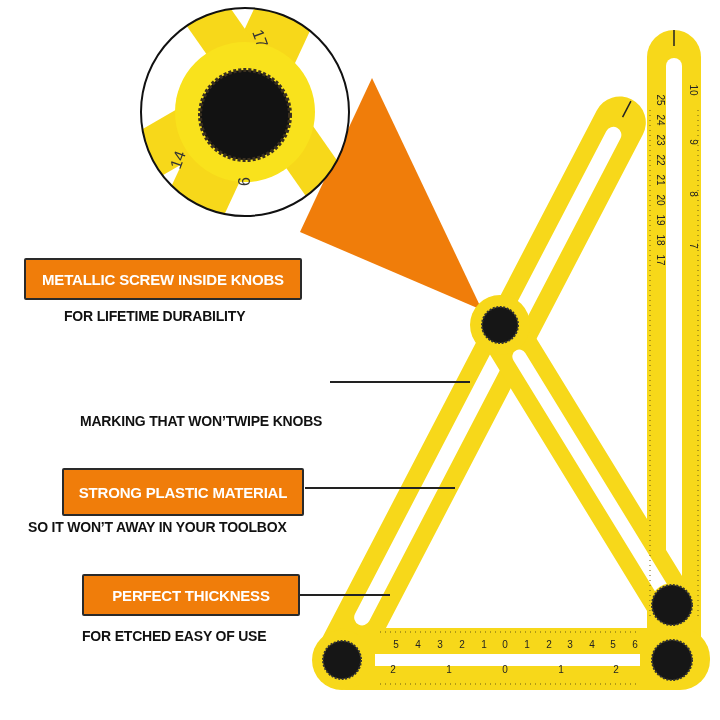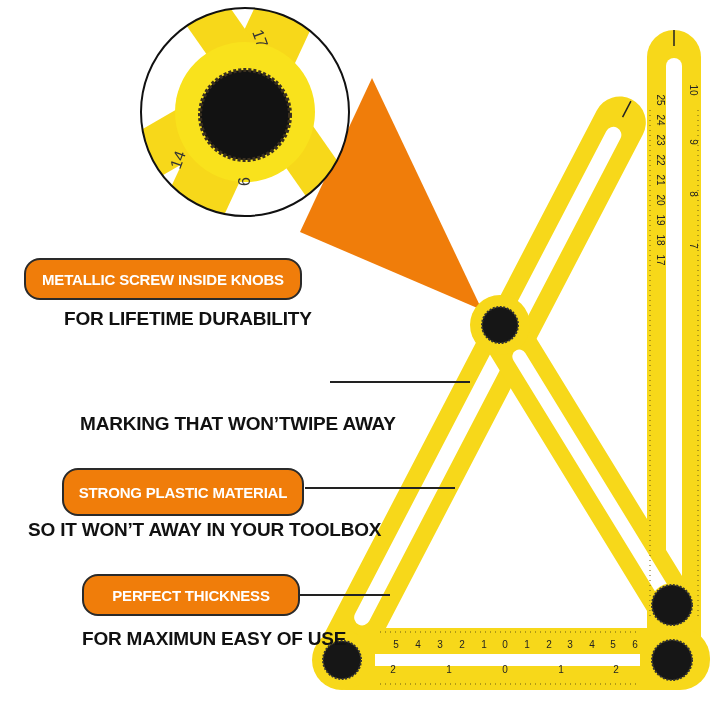--- a/index.html
+++ b/index.html
@@ -1,19 +1,19 @@
 <!DOCTYPE html>
 <html><head>
 <meta charset="utf-8">
 <style>
   html,body{margin:0;padding:0;background:#fff;}
   body{width:720px;height:720px;position:relative;overflow:hidden;font-family:"Liberation Sans",sans-serif;}
   .stage{position:absolute;left:0;top:0;width:720px;height:720px;}
-  .badge{position:absolute;background:#f07d0a;border:2px solid #2a2a2a;border-radius:16px;color:#fff;font-weight:bold;font-size:15px;display:flex;align-items:center;justify-content:center;box-sizing:border-box;letter-spacing:-0.2px;}
-  .sub{position:absolute;color:#111;font-weight:bold;font-size:19px;white-space:nowrap;letter-spacing:-0.2px;}
+  .badge{position:absolute;background:#f07d0a;border:2px solid #2a2a2a;border-radius:2px;color:#fff;font-weight:bold;font-size:15px;display:flex;align-items:center;justify-content:center;box-sizing:border-box;letter-spacing:-0.2px;}
+  .sub{position:absolute;color:#111;font-weight:bold;font-size:14px;white-space:nowrap;letter-spacing:-0.2px;}
   .line{position:absolute;height:2px;background:#222;}
   svg text{font-family:"Liberation Sans",sans-serif;}
 </style>
 </head>
 <body>
 
 <div class="stage">
 
   <svg width="720" height="720" viewBox="0 0 720 720" style="position:absolute;left:0;top:0;">
 
@@ -125,21 +125,21 @@
     </g>
   </svg>
 
   <div class="line" style="left:330px;top:381px;width:140px;"></div>
   <div class="line" style="left:305px;top:487px;width:150px;"></div>
   <div class="line" style="left:300px;top:594px;width:90px;"></div>
 
   <div class="badge" style="left:24px;top:258px;width:278px;height:42px;">METALLIC SCREW INSIDE KNOBS</div>
   <div class="sub" style="left:64px;top:308px;">FOR LIFETIME DURABILITY</div>
 
-  <div class="sub" style="left:80px;top:413px;">MARKING THAT WON’TWIPE AWAY</div>
+  <div class="sub" style="left:80px;top:413px;">MARKING THAT WON’TWIPE KNOBS</div>
 
   <div class="badge" style="left:62px;top:468px;width:242px;height:48px;">STRONG PLASTIC MATERIAL</div>
   <div class="sub" style="left:28px;top:519px;">SO IT WON’T AWAY IN YOUR TOOLBOX</div>
 
   <div class="badge" style="left:82px;top:574px;width:218px;height:42px;">PERFECT THICKNESS</div>
-  <div class="sub" style="left:82px;top:628px;">FOR MAXIMUN EASY OF USE</div>
+  <div class="sub" style="left:82px;top:628px;">FOR ETCHED EASY OF USE</div>
 
 </div>
 
 </body></html>

